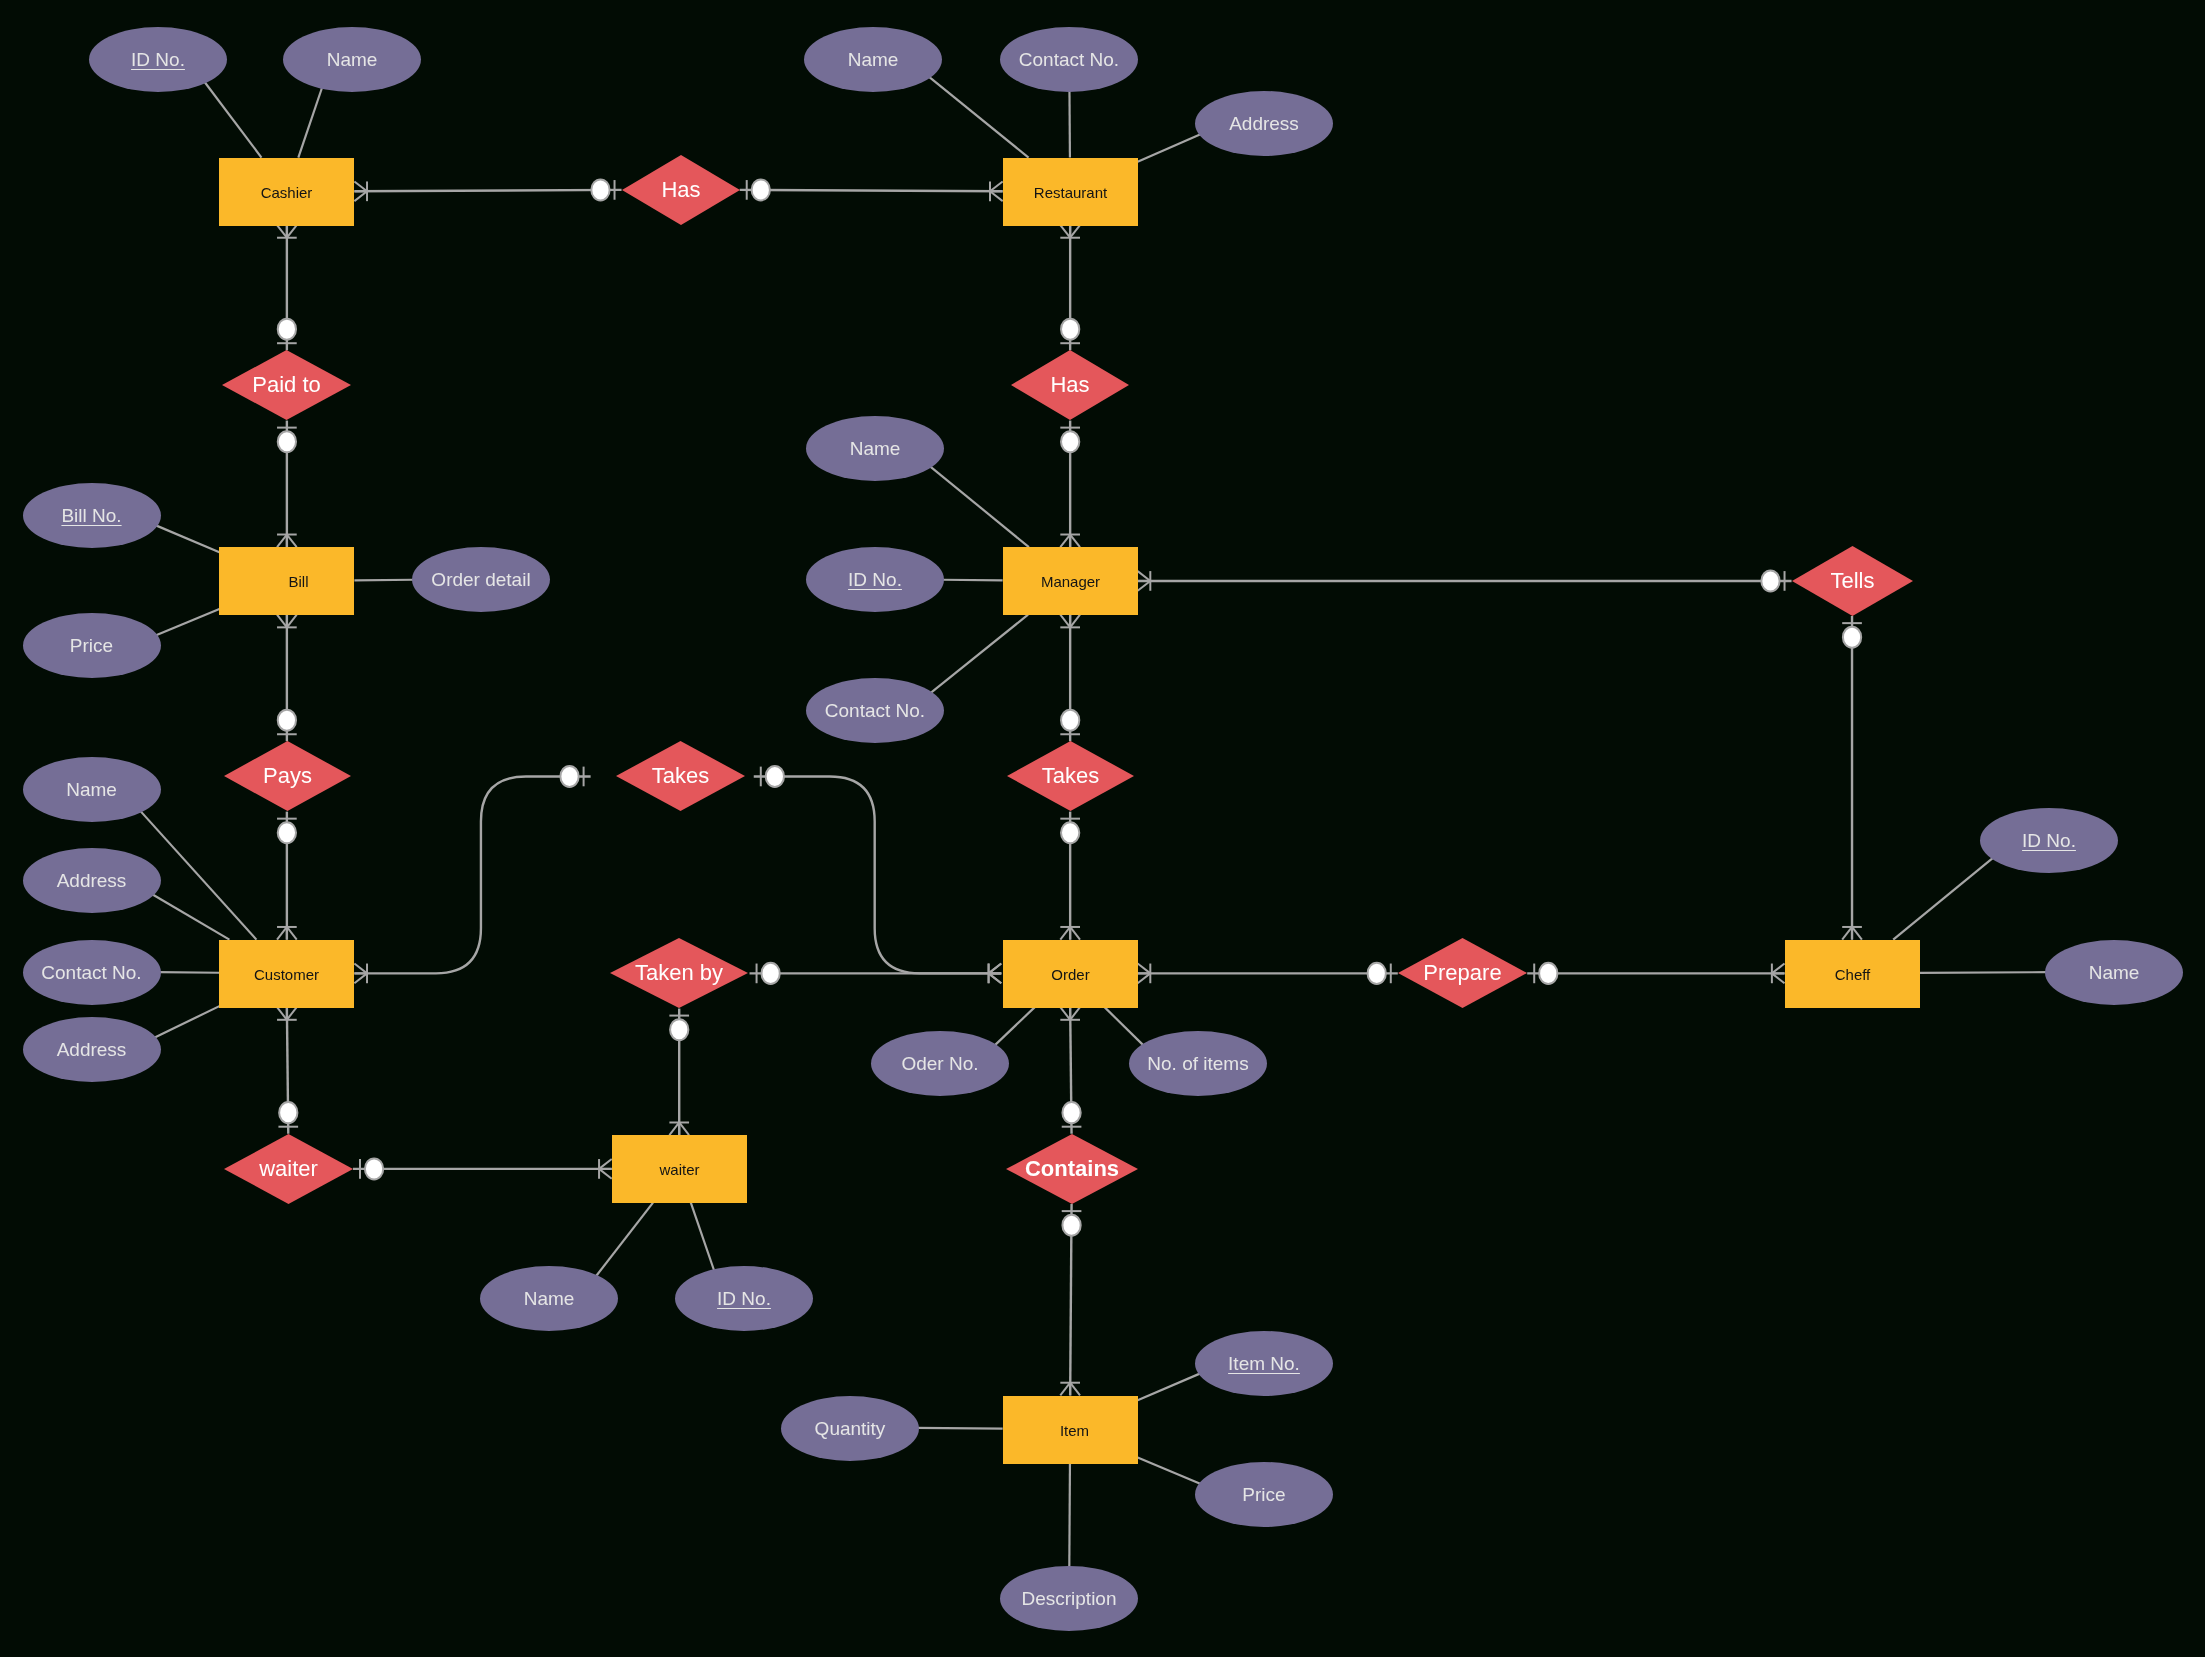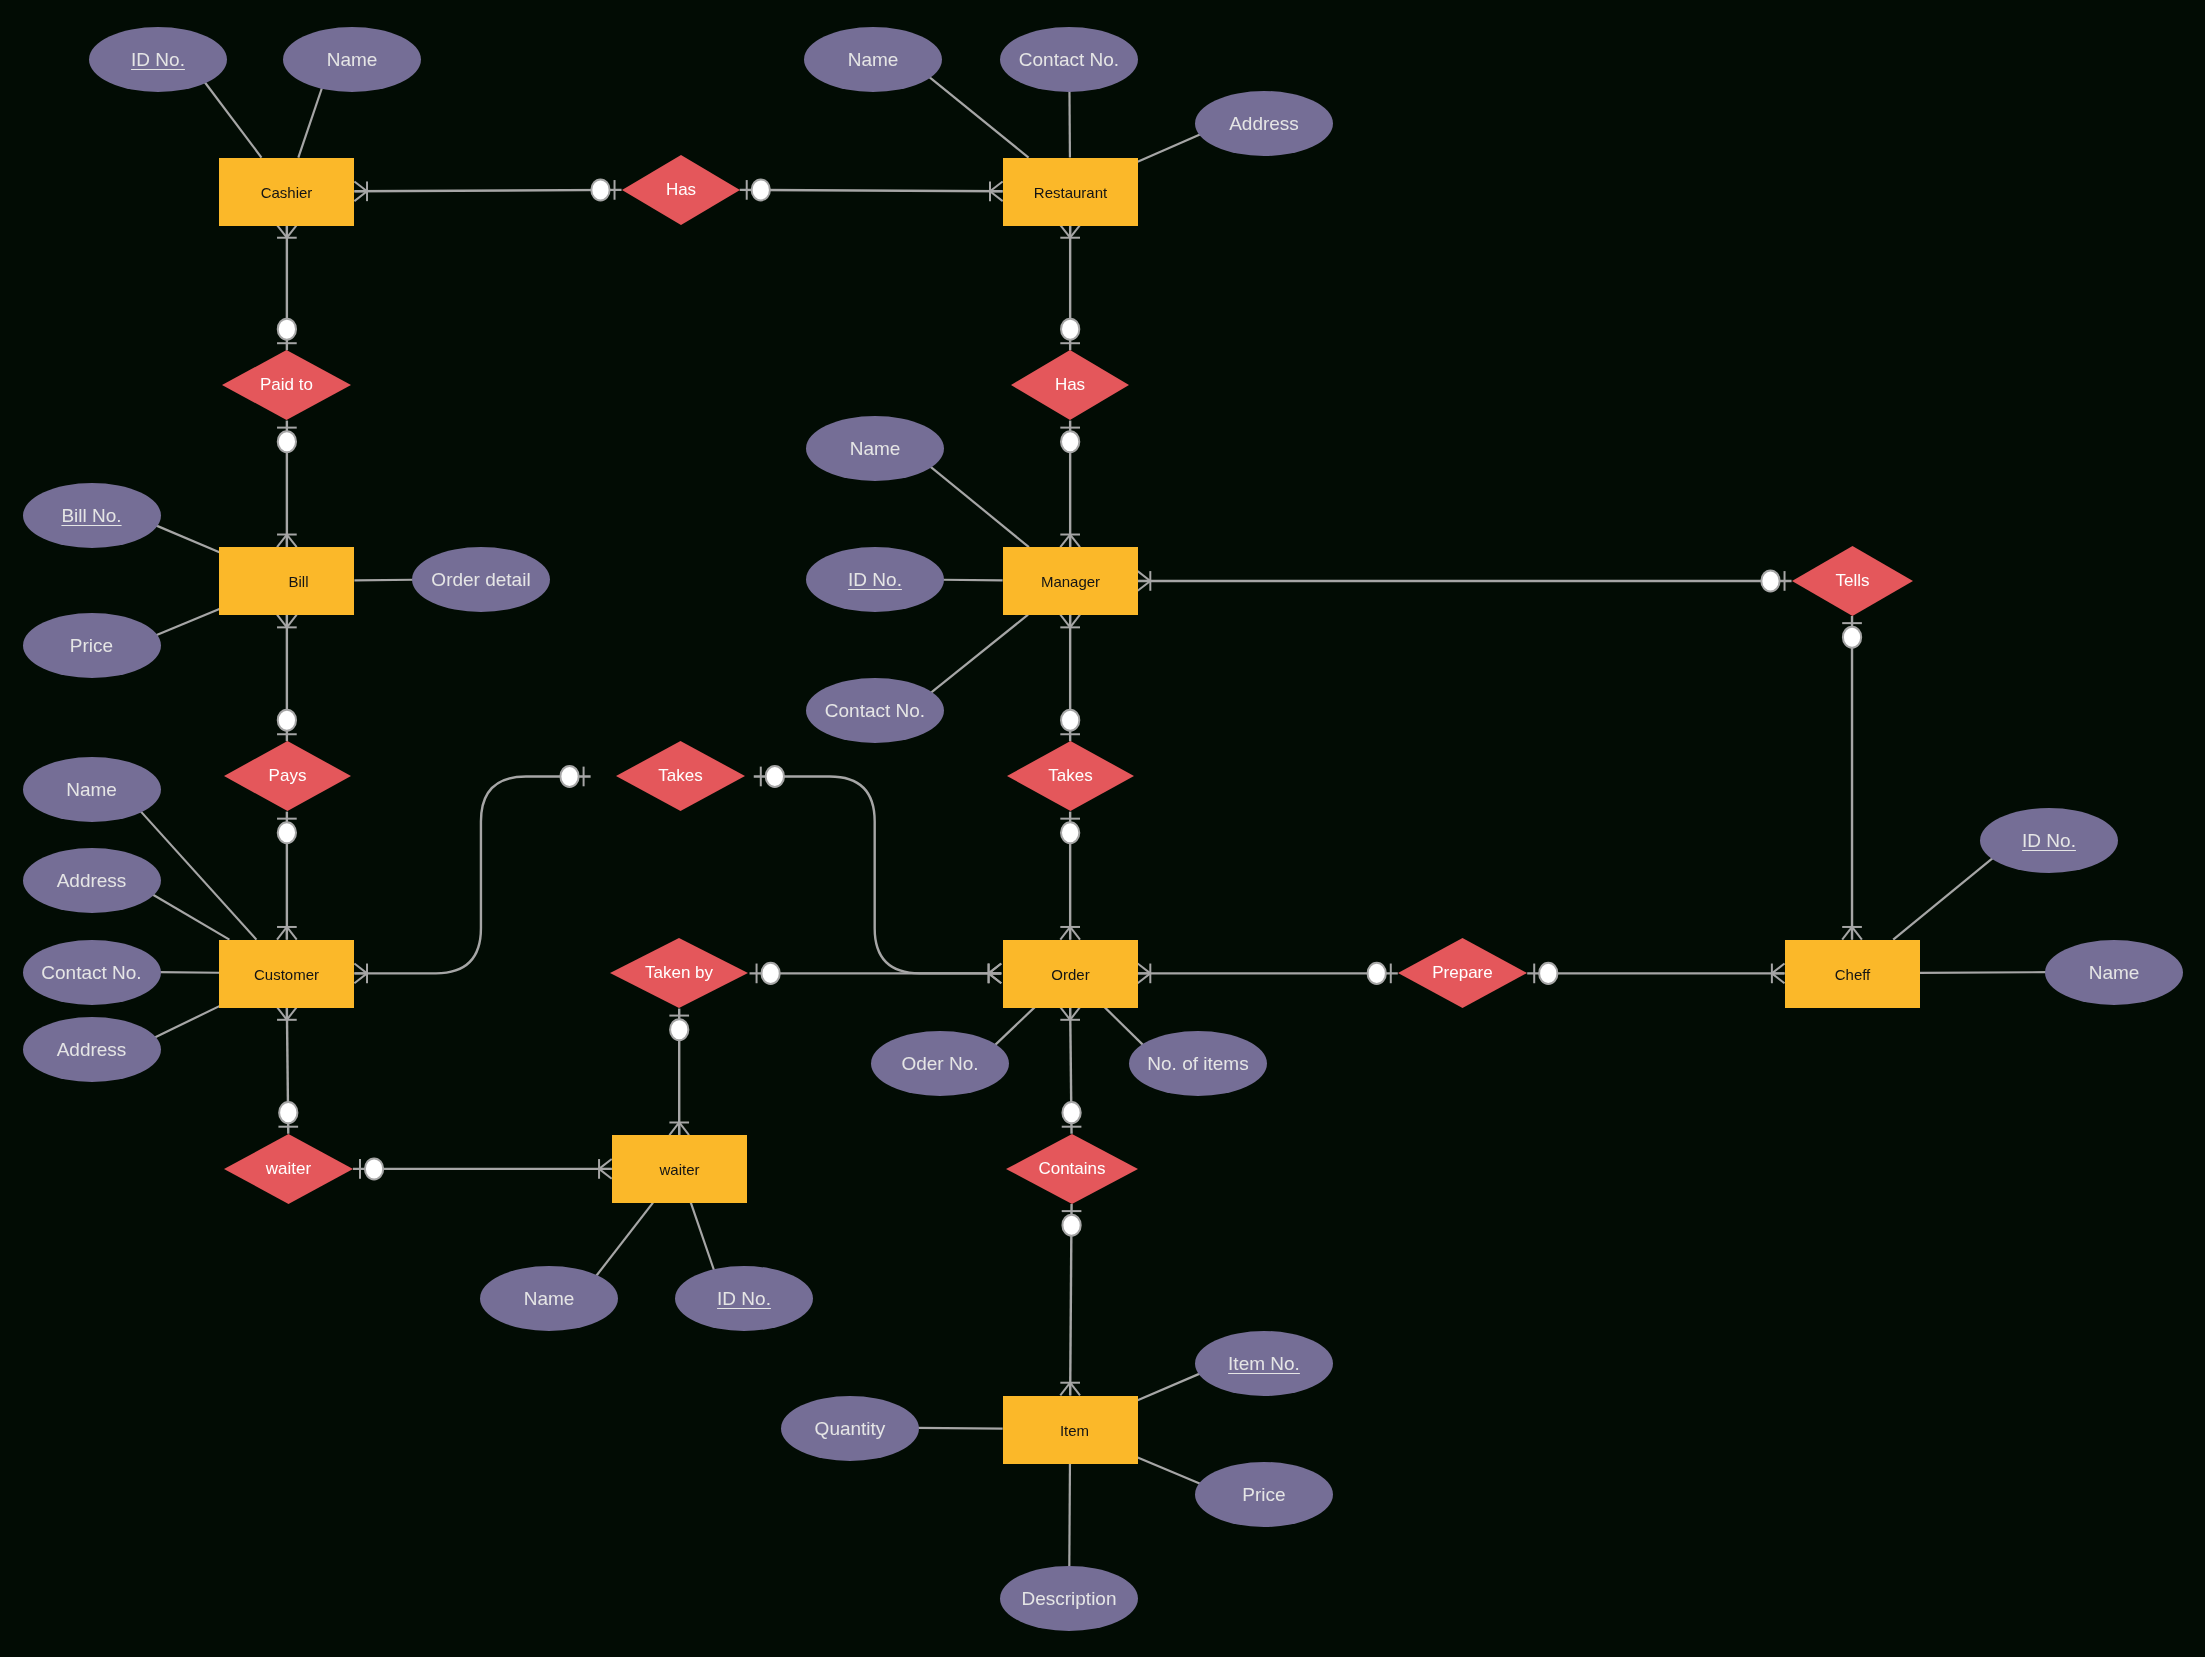--- a/index.html
+++ b/index.html
@@ -5,21 +5,21 @@
 <style>
   html,body{margin:0;padding:0;background:#020c04;}
   body{font-family:"Liberation Sans", sans-serif;}
   #stage{position:relative;width:2205px;height:1657px;background:#020c04;overflow:hidden;}
   #wires{position:absolute;left:0;top:0;width:2205px;height:1657px;}
   .node{position:absolute;display:flex;align-items:center;justify-content:center;
         text-align:center;box-sizing:border-box;}
   .entity{background:#fbb829;color:#141414;font-size:15px;border:0;}
   .attr{color:#e5e5e5;font-size:19px;border-radius:50%;background:#756e96;}
   .attr.key span{text-decoration:underline;text-underline-offset:3.3px;}
-  .rel{color:#ffffff;font-size:17px;background:transparent;}
+  .rel{color:#ffffff;font-size:22px;background:transparent;}
   .rel .dia{position:absolute;left:0;top:0;width:100%;height:100%;
             background:#e4575b;
             clip-path:polygon(50% 0,100% 50%,50% 100%,0 50%);}
   .rel span{position:relative;z-index:2;}
 </style>
 </head>
 <body>
 
 <div id="stage">
   <svg id="wires" viewBox="0 0 1568 1178" preserveAspectRatio="none">
@@ -263,21 +263,21 @@
       <span>Taken by</span>
     </div>
     <div class="node rel" style="left: 1398px; top: 938px; width: 129px; height: 70px;">
       <div class="dia"></div>
       <span>Prepare</span>
     </div>
     <div class="node rel" style="left: 224px; top: 1134px; width: 129px; height: 70px;">
       <div class="dia"></div>
       <span>waiter</span>
     </div>
-    <div class="node rel" style="left: 1006px; top: 1134px; width: 132px; height: 70px;">
+    <div class="node rel" style="left: 1006px; top: 1134px; width: 132px; height: 70px; font-weight: bold;">
       <div class="dia"></div>
       <span>Contains</span>
     </div>
     <div class="node attr key" style="left: 89px; top: 27px; width: 138px; height: 65px;">
       <span>ID No.</span>
     </div>
     <div class="node attr" style="left: 283px; top: 27px; width: 138px; height: 65px;">
       <span>Name</span>
     </div>
     <div class="node attr" style="left: 804px; top: 27px; width: 138px; height: 65px;">

